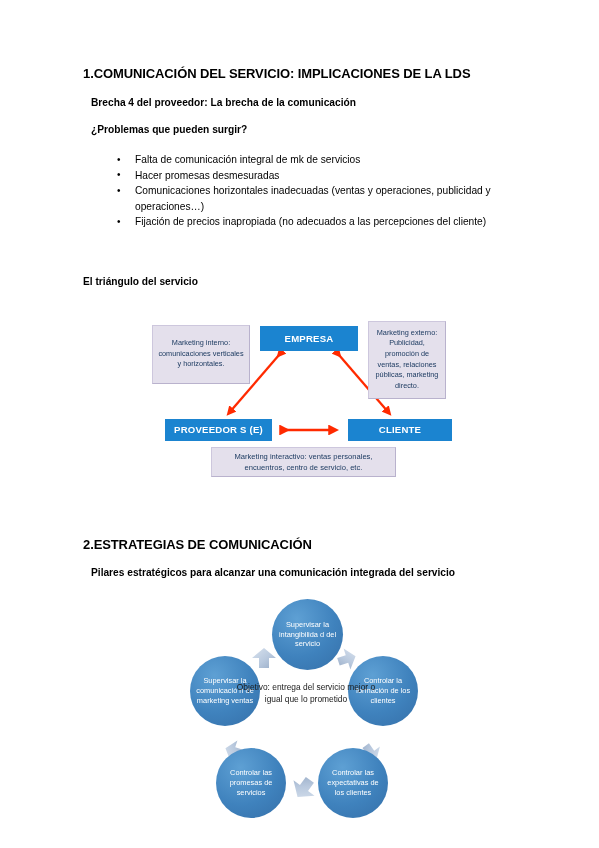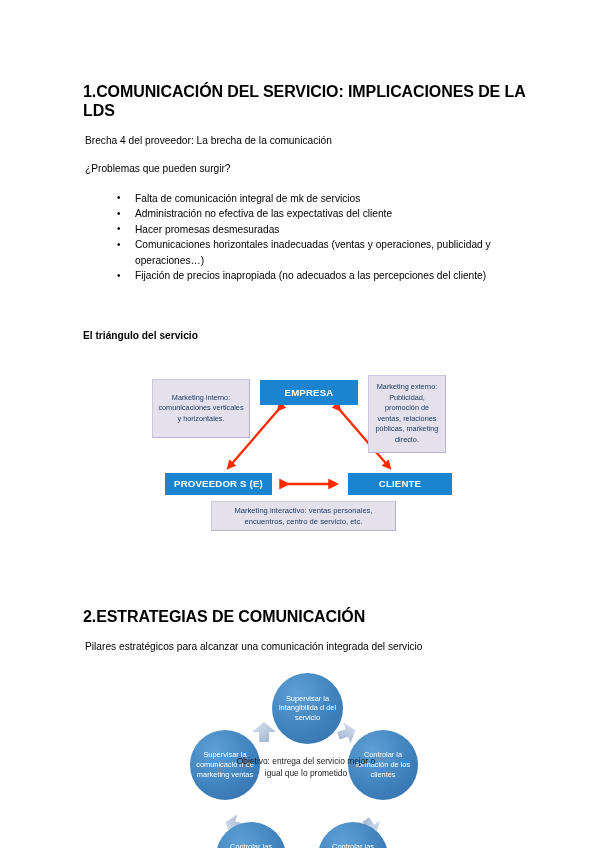--- a/index.html
+++ b/index.html
@@ -24,30 +24,31 @@
   }
   .content {
     position: absolute;
     left: 83px;
     top: 66px;
     width: 448px;
   }
 
   
   h1.section-title {
-    font-size: 16px;
+    font-size: 13px;
     font-weight: bold;
-    margin: 16px 0 15px 0;
+    margin: 0 0 15px 0;
     letter-spacing: -0.1px;
     line-height: 1.2;
   }
   p.body-line {
     font-size: 10.2px;
-    margin: 0 0 15px 2px;
+    margin: 0 0 15px 8px;
     line-height: 1.25;
+    font-weight: bold;
   }
   ul.bullets {
     margin: 12px;
     padding: 0;
     list-style: none;
   }
   ul.bullets li {
     position: relative;
     font-size: 10.2px;
     line-height: 1.52;
@@ -194,21 +195,20 @@
   <div class="content">
 
     <h1 class="section-title">1.COMUNICACIÓN DEL SERVICIO: IMPLICACIONES DE LA LDS</h1>
 
     <p class="body-line">Brecha 4 del proveedor: La brecha de la comunicación</p>
 
     <p class="body-line">¿Problemas que pueden surgir?</p>
 
     <ul class="bullets">
       <li>Falta de comunicación integral de mk de servicios</li>
-      <li>Administración no efectiva de las expectativas del cliente</li>
       <li>Hacer promesas desmesuradas</li>
       <li>Comunicaciones horizontales inadecuadas (ventas y operaciones, publicidad y operaciones…)</li>
       <li>Fijación de precios inapropiada (no adecuados a las percepciones del cliente)</li>
     </ul>
 
     <div style="height:34px"></div>
 
     <div class="sub-title">El triángulo del servicio</div>
 
     <div class="triangle-wrap">

